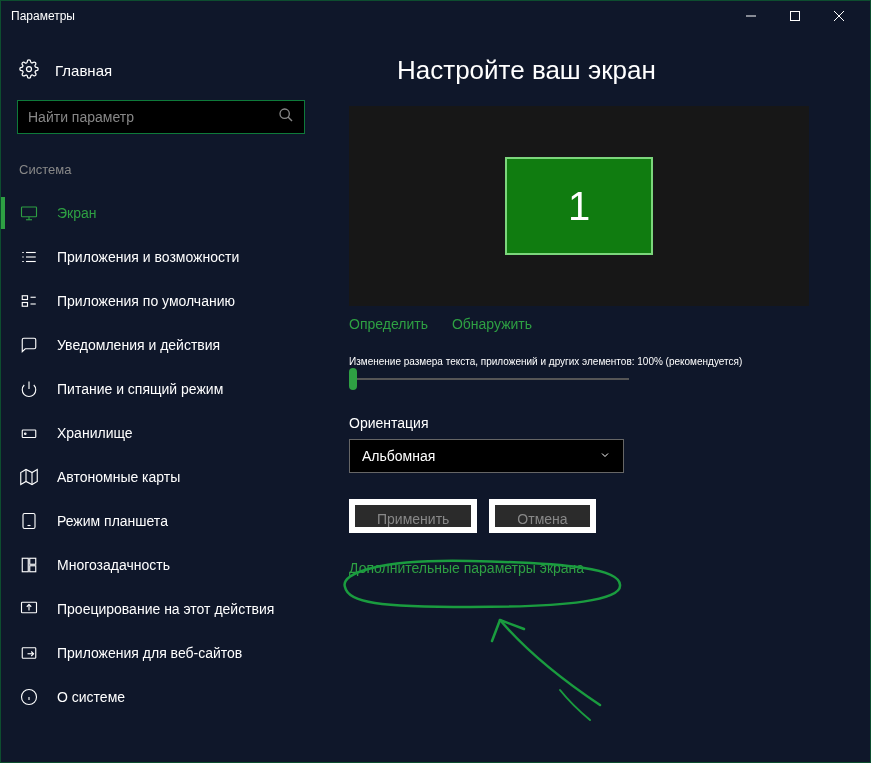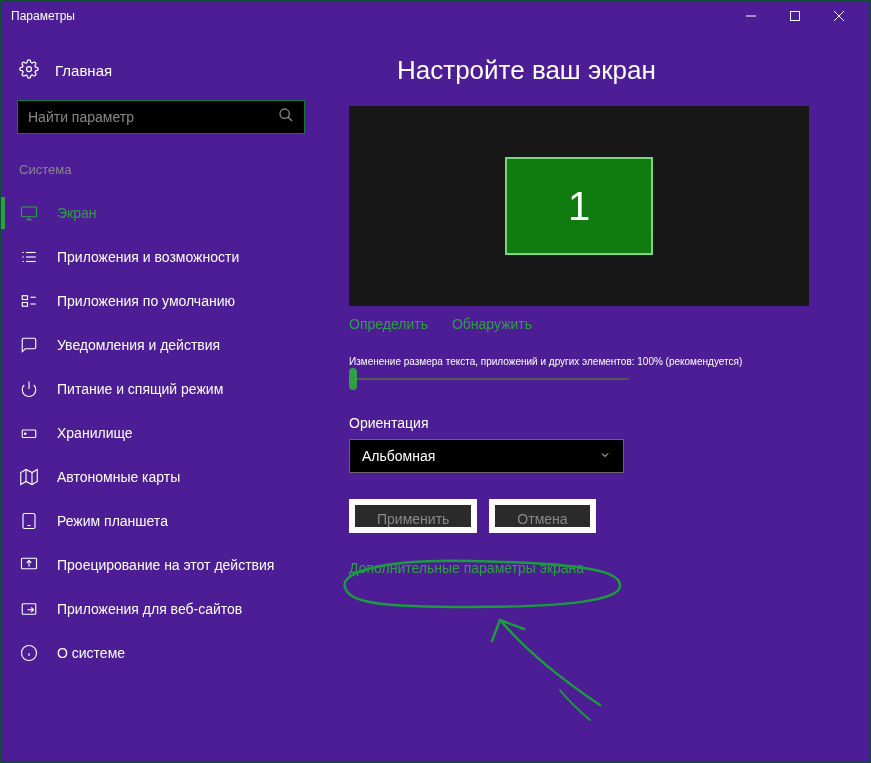--- a/index.html
+++ b/index.html
@@ -9,21 +9,21 @@
       color: #fff;
       width: 871px;
       height: 763px;
       overflow: hidden;
       position: relative;
     }
     .window {
       border: 1px solid #0d4d2f;
       width: 871px;
       height: 763px;
-      background: #4c1d95;
+      background: #0f172a;
       display: flex;
       flex-direction: column;
     }
     .titlebar {
       height: 30px;
       display: flex;
       align-items: center;
       padding: 0 10px;
       font-size: 12px;
       color: #fff;
@@ -362,20 +362,30 @@
               <svg width="18" height="18" viewBox="0 0 24 24" stroke-width="1.5">
                 <rect x="4" y="2" width="16" height="20" rx="2"></rect>
                 <line x1="10" y1="18" x2="14" y2="18"></line>
               </svg>
             </span>
           <span>Режим планшета</span>
         </li>
         <li class="nav-item">
           <span class="icon-wrap">
               <svg width="18" height="18" viewBox="0 0 24 24" stroke-width="1.5">
+                <rect x="3" y="3" width="8" height="18"></rect>
+                <rect x="13" y="3" width="8" height="8"></rect>
+                <rect x="13" y="13" width="8" height="8"></rect>
+              </svg>
+            </span>
+          <span>Многозадачность</span>
+        </li>
+        <li class="nav-item">
+          <span class="icon-wrap">
+              <svg width="18" height="18" viewBox="0 0 24 24" stroke-width="1.5">
                 <rect x="2" y="3" width="20" height="14" rx="1"></rect>
                 <polyline points="9 9 12 6 15 9"></polyline>
                 <line x1="12" y1="6" x2="12" y2="14"></line>
               </svg>
             </span>
           <span>Проецирование на этот действия</span>
         </li>
         <li class="nav-item">
           <span class="icon-wrap">
               <svg width="18" height="18" viewBox="0 0 24 24" stroke-width="1.5">

